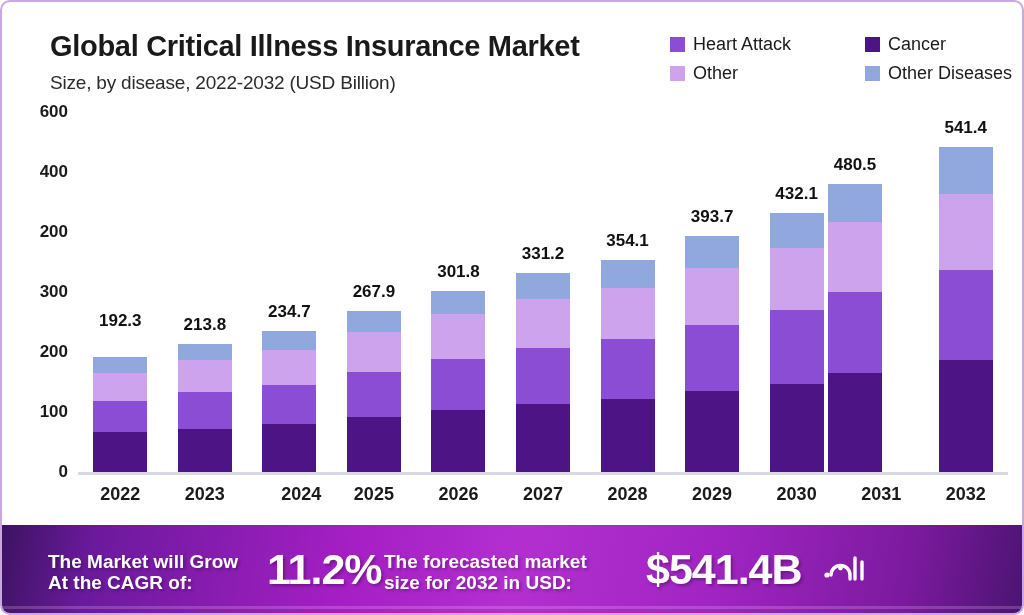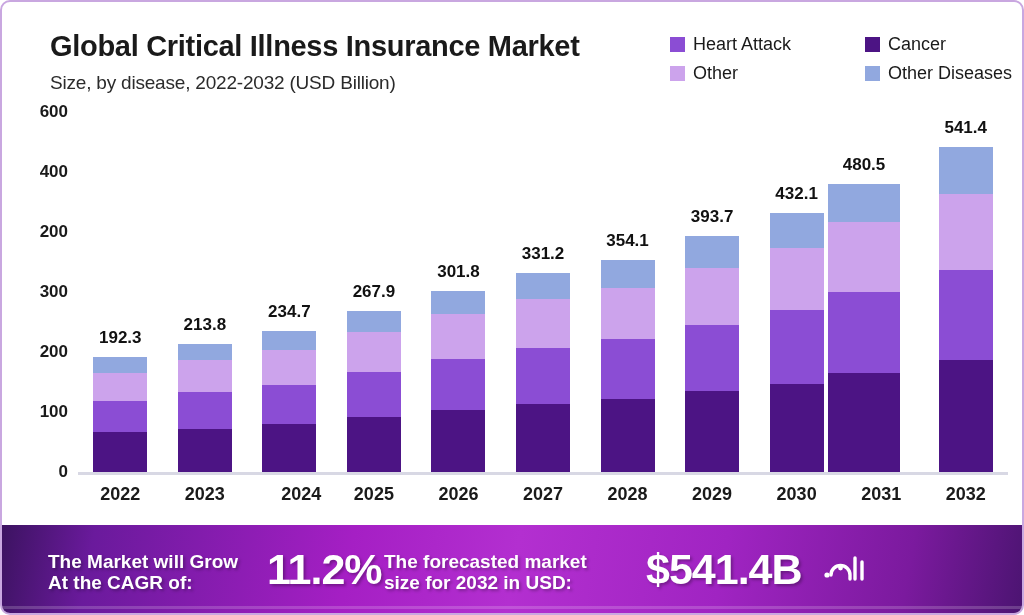--- a/index.html
+++ b/index.html
@@ -162,21 +162,21 @@
       </div>
     <div id="axis-line"></div>
     <div id="bars">
         <div class="bar-group" style="left: 15.2727px; width: 54px;">
           <div class="bar-stack">
             <div class="seg" style="height: 39.6px; background: rgb(76, 20, 132);"></div>
             <div class="seg" style="height: 31.2px; background: rgb(139, 77, 212);"></div>
             <div class="seg" style="height: 28.38px; background: rgb(204, 163, 236);"></div>
             <div class="seg" style="height: 16.2px; background: rgb(145, 168, 223);"></div>
           </div>
-          <div class="bar-total" style="bottom: 124px; text-align: center;">192.3</div>
+          <div class="bar-total" style="bottom: 141px; text-align: center;">192.3</div>
         </div>
         <div class="bar-group" style="left: 99.8182px; width: 54px;">
           <div class="bar-stack">
             <div class="seg" style="height: 43.5px; background: rgb(76, 20, 132);"></div>
             <div class="seg" style="height: 36.3px; background: rgb(139, 77, 212);"></div>
             <div class="seg" style="height: 32.28px; background: rgb(204, 163, 236);"></div>
             <div class="seg" style="height: 16.2px; background: rgb(145, 168, 223);"></div>
           </div>
           <div class="bar-total" style="bottom: 137.28px;">213.8</div>
         </div>
@@ -236,21 +236,21 @@
         </div>
         <div class="bar-group" style="left: 691.636px; width: 54px;">
           <div class="bar-stack">
             <div class="seg" style="height: 87.6px; background: rgb(76, 20, 132);"></div>
             <div class="seg" style="height: 74.1px; background: rgb(139, 77, 212);"></div>
             <div class="seg" style="height: 62.76px; background: rgb(204, 163, 236);"></div>
             <div class="seg" style="height: 34.8px; background: rgb(145, 168, 223);"></div>
           </div>
           <div class="bar-total" style="bottom: 268.26px;">432.1</div>
         </div>
-        <div class="bar-group" style="left: 750px; width: 72px;">
+        <div class="bar-group" style="left: 750px; width: 54px;">
           <div class="bar-stack">
             <div class="seg" style="height: 98.7px; background: rgb(76, 20, 132);"></div>
             <div class="seg" style="height: 81.3px; background: rgb(139, 77, 212);"></div>
             <div class="seg" style="height: 70.5px; background: rgb(204, 163, 236);"></div>
             <div class="seg" style="height: 37.8px; background: rgb(145, 168, 223);"></div>
           </div>
           <div class="bar-total" style="bottom: 297.3px;">480.5</div>
         </div>
         <div class="bar-group" style="left: 860.727px; width: 54px;">
           <div class="bar-stack">

